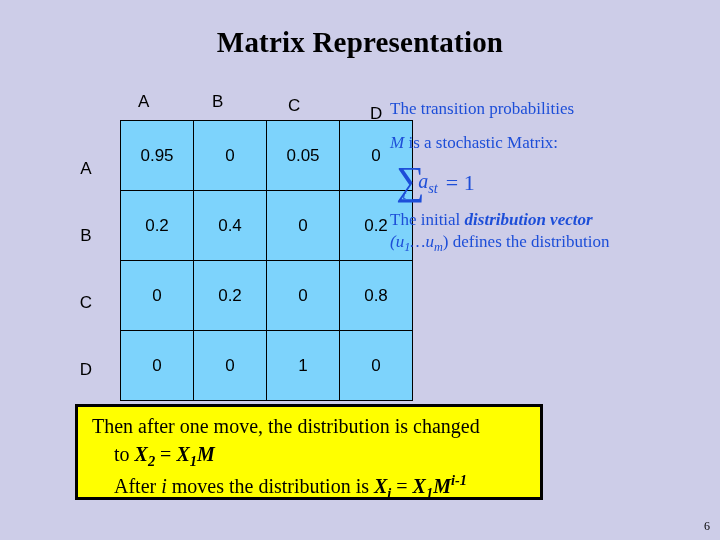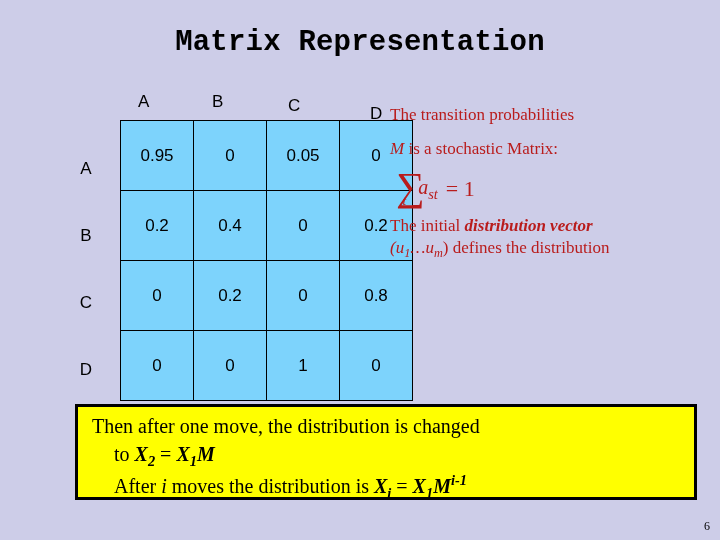--- a/index.html
+++ b/index.html
@@ -18,21 +18,21 @@
     position: relative;
     width: 720px;
     height: 540px;
   }
   .title {
     position: absolute;
     top: 26px;
     left: 0;
     width: 720px;
     text-align: center;
-    font-family: Liberation Mono, monospace;
+    font-family: Liberation Serif, serif;
     font-weight: bold;
     font-size: 29px;
     color: #000000;
     letter-spacing: 0.2px;
   }
 
   
   .matrix-wrap {
     position: absolute;
     left: 58px;
@@ -86,24 +86,24 @@
     box-sizing: border-box;
     font-family: "Liberation Sans", sans-serif;
     font-size: 17px;
     color: #000;
   }
 
   
   .right-col {
     position: absolute;
     left: 390px;
-    top: 104px;
+    top: 98px;
     width: 320px;
     font-size: 17px;
-    color: #b91c1c;
+    color: #1d4ed8;
     line-height: 1.32;
   }
   .right-col p { margin: 0 0 12px 0; }
   .right-col .l2 { margin-top: -2px; }
   .spaced { margin-top: 16px; }
   i { font-style: italic; }
   sub { font-size: 0.72em; }
   sup { font-size: 0.72em; }
 
   .formula {
@@ -135,21 +135,21 @@
   .formula .eq {
     font-size: 22px;
     margin-left: 6px;
   }
 
   
   .callout {
     position: absolute;
     left: 75px;
     top: 404px;
-    width: 622px;
+    width: 468px;
     height: 96px;
     background: #ffff00;
     border: 3px solid #000;
     box-sizing: border-box;
     padding: 6px 12px 6px 14px;
     font-size: 20px;
     line-height: 1.38;
     color: #000;
   }
   .callout div { white-space: nowrap; }

